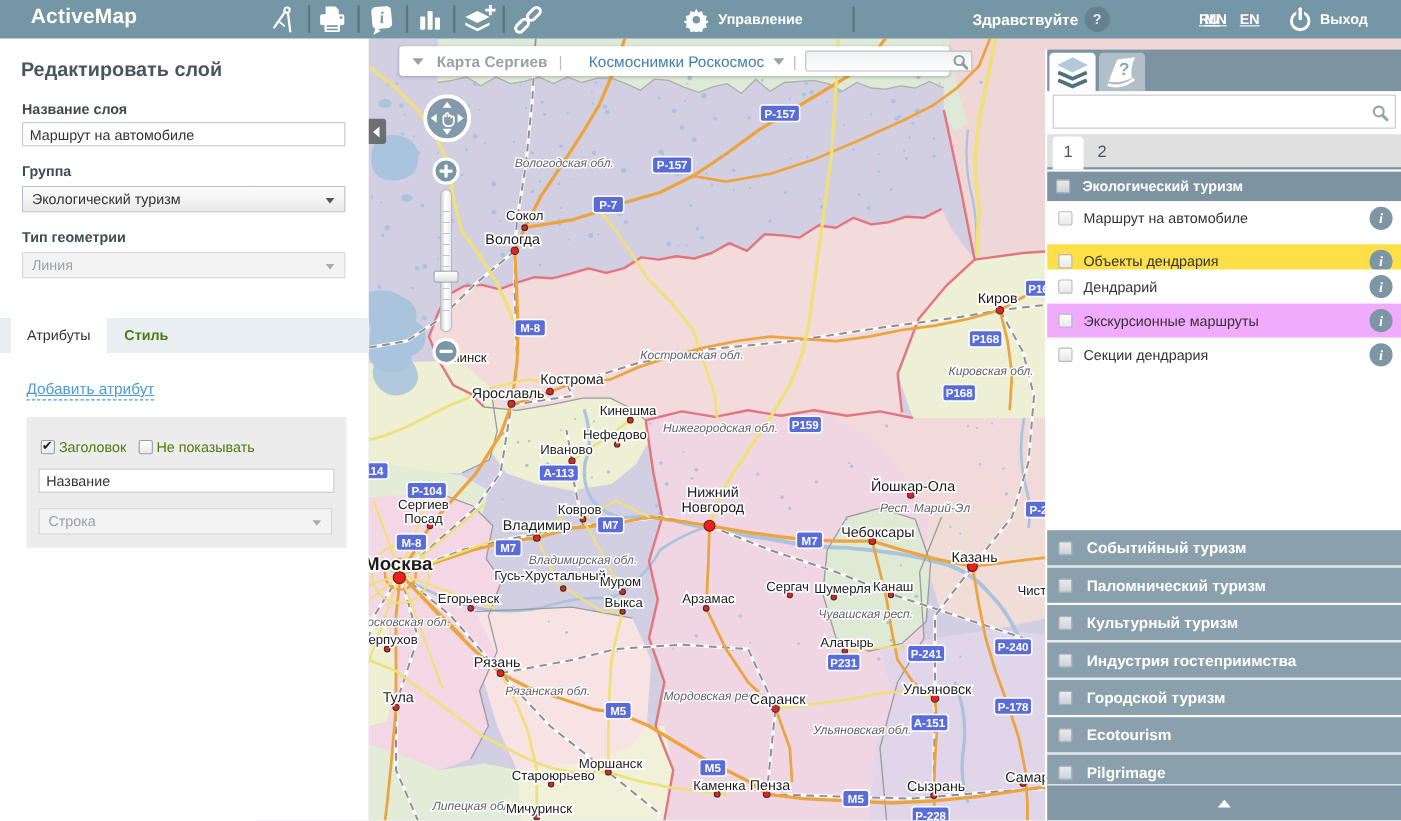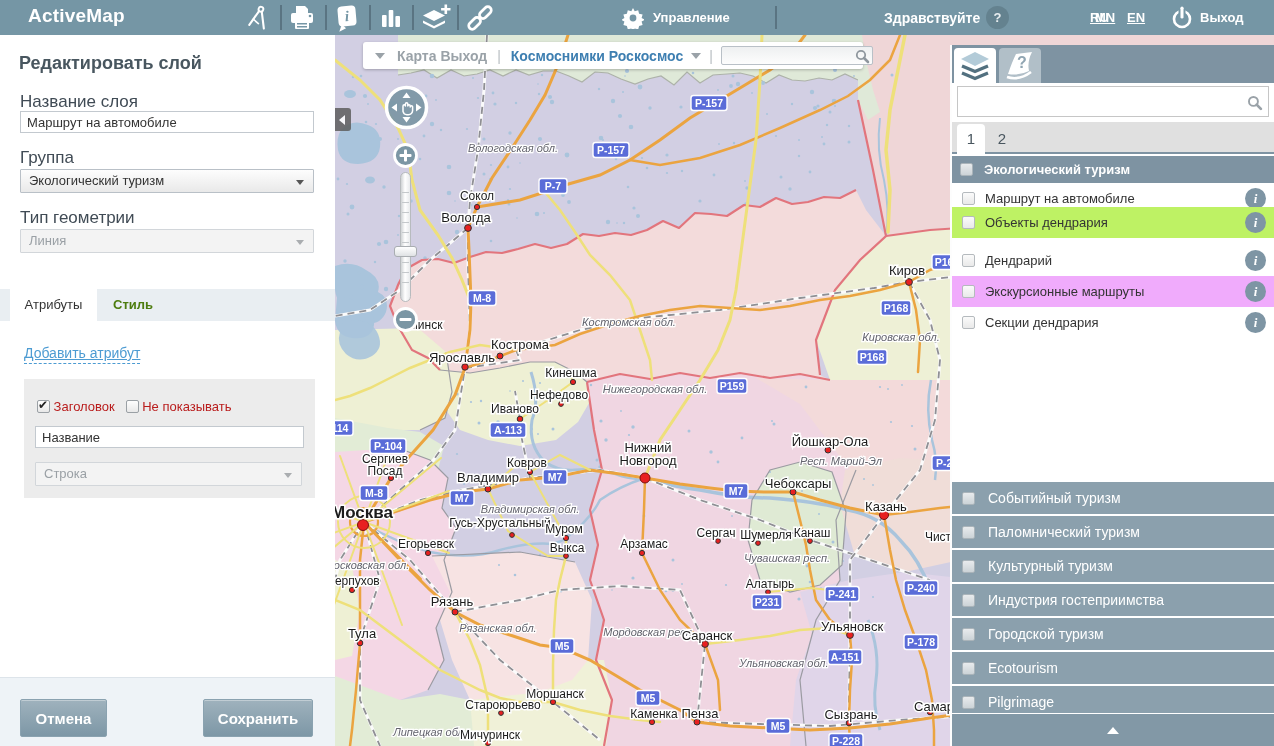--- a/index.html
+++ b/index.html
@@ -11,21 +11,21 @@
 .tb-logo { position:absolute; left:28px; top:5px; font-size:19px; font-weight:bold; letter-spacing:0.2px; }
 .tb-sep { position:absolute; top:5px; width:1.5px; height:25px; background:#5a7482; }
 .tb-ic { position:absolute; top:0; height:35px; display:flex; align-items:center; justify-content:center; }
 .tb-btn { position:absolute; top:0; height:35px; display:flex; align-items:center; color:#fff; font-weight:bold; font-size:13px; }
 .tb-link { font-weight:bold; font-size:13px; text-decoration:underline; color:#fff; position:absolute; top:10px; }
 #q-circle { position:absolute; left:986px; top:6px; width:23px; height:23px; border-radius:50%; background:#64828f; color:#e8eef0; font-weight:bold; font-size:13px; text-align:center; line-height:23px; }
 
 
 #leftpanel { position:absolute; left:0; top:35px; width:335px; height:711px; background:#fff; z-index:20; }
 #lp-title { position:absolute; left:19px; top:18px; font-size:18px; font-weight:bold; color:#48565f; }
-.lp-label { position:absolute; left:20px; font-size:17px; font-weight:normal; color:#404b55; }
+.lp-label { position:absolute; left:20px; font-size:13px; font-weight:bold; color:#404b55; }
 .lp-input { position:absolute; left:20px; width:294px; height:22px; border:1px solid #c3c9cf; font-size:13px; color:#333; padding:0 6px; background:#fff; font-family:"Liberation Sans", sans-serif; }
 .lp-select { position:absolute; left:20px; width:294px; height:24px; border:1px solid #b9c0c7; background:linear-gradient(#fdfdfd,#e9e9e9); font-size:13px; color:#333; line-height:22px; padding-left:8px; border-radius:1px; }
 .lp-select.disabled { background:#f3f3f3; color:#9aa0a5; border-color:#d2d6da; }
 .lp-select .arr { position:absolute; right:9px; top:10px; width:0; height:0; border-left:4px solid transparent; border-right:4px solid transparent; border-top:5px solid #555; }
 .lp-select.disabled .arr { border-top-color:#aaadb0; }
 #lp-tabs { position:absolute; left:0; top:254px; width:335px; height:32px; background:#e9eef2; }
 #tab-attr { position:absolute; left:10px; top:0px; width:87px; height:32px; background:#fff; text-align:center; line-height:31px; font-size:13px; color:#333; }
 #tab-style { position:absolute; left:113px; top:0; font-size:13px; font-weight:bold; color:#4d7c0f; line-height:32px; }
 #add-attr { position:absolute; left:24px; top:310px; font-size:14px; color:#4c9bd2; text-decoration:underline; border-bottom:1px dashed #4c9bd2; padding-bottom:2px; }
 #attr-box { position:absolute; left:24px; top:344px; width:291px; height:119px; background:#ececec; }
@@ -44,21 +44,21 @@
 #rp-search { position:absolute; left:5px; top:3px; width:312px; height:31px; border:1px solid #c6c6c6; background:#fff; }
 #rp-numtabs { position:absolute; left:0; top:77px; width:322px; height:32px; background:#e0e0e0; border-bottom:2px solid #7e93a2; }
 .numtab { position:absolute; top:2px; height:30px; width:28px; text-align:center; line-height:30px; font-size:15px; color:#49565f; }
 #numtab1 { left:5px; background:#fff; border-radius:4px 4px 0 0; }
 #numtab2 { left:36px; }
 #rp-cat-head { position:absolute; left:0; top:111px; width:322px; height:27px; background:#7e93a2; color:#fff; font-weight:bold; font-size:13px; line-height:27px; }
 .rp-row { position:absolute; left:0; width:322px; height:31px; font-size:13px; color:#333; line-height:31px; }
 .rp-row .cbx { position:absolute; left:10px; top:9px; width:13px; height:13px; border:1px solid #b5babe; border-radius:2px; background:linear-gradient(#fbfbfb,#e9e9e9); }
 .rp-row .lbl { position:absolute; left:33px; }
 .info-i { position:absolute; right:8px; top:5px; width:21px; height:21px; border-radius:50%; background:#7e95a4; color:#fff; text-align:center; font-size:13px; font-weight:bold; line-height:21px; font-family:"Liberation Serif", serif; font-style:italic; }
-.rp-cat { position:absolute; left:0; width:322px; height:33px; background:#8ba0ad; border-top:1px solid #fff; color:#fff; font-weight:normal; font-size:14px; line-height:33px; }
+.rp-cat { position:absolute; left:0; width:322px; height:33px; background:#8ba0ad; border-top:1px solid #fff; color:#fff; font-weight:bold; font-size:14px; line-height:33px; }
 .rp-cat .cbx { position:absolute; left:10px; top:10px; width:13px; height:13px; border:1px solid #aab4ba; border-radius:2px; background:linear-gradient(#e8ebed,#ccd3d7); }
 .rp-cat .lbl { position:absolute; left:36px; }
 #rp-bottom { position:absolute; left:0; top:668px; width:322px; height:33px; background:#8298a6; border-top:1px solid #fff; }
 #rp-bottom .tri { position:absolute; left:155px; top:13px; width:0; height:0; border-left:6px solid transparent; border-right:6px solid transparent; border-bottom:7px solid #fff; }
 
 
 #map { position:absolute; left:335px; top:35px; width:939px; height:711px; z-index:1; background:#d3d0e5; }
 #map svg { display:block; }
 
 
@@ -710,23 +710,23 @@
           </g>
           <line x1="12" y1="3" x2="12" y2="11" stroke="#7596a5" stroke-width="7"></line>
           <line x1="12" y1="2.5" x2="12" y2="10.5" stroke="#fff" stroke-width="3" stroke-linecap="round"></line>
         </svg>
   </div>
   <div class="tb-btn" style="left:1200px;">Выход</div>
 </div>
 
 <div id="map-toolbar">
   <span style="margin-left:12px;width:0;height:0;border-left:5px solid transparent;border-right:5px solid transparent;border-top:6px solid #9aa2a8;"></span>
-  <span style="margin-left:12px;font-size:14px;font-weight:bold;color:#9aa2a8;">Карта Выход</span>
+  <span style="margin-left:12px;font-size:14px;font-weight:bold;color:#9aa2a8;">Карта Сергиев</span>
   <span style="margin-left:10px;color:#b8bdc2;font-size:14px;">|</span>
-  <span style="margin-left:10px;font-size:14px;font-weight:bold;color:#3e7fb1;">Космоснимки Роскосмос</span>
+  <span style="margin-left:24px;font-size:14px;font-weight:normal;color:#3e7fb1;">Космоснимки Роскосмос</span>
   <span style="margin-left:8px;width:0;height:0;border-left:5px solid transparent;border-right:5px solid transparent;border-top:6px solid #9aa2a8;"></span>
   <span style="margin-left:8px;color:#b8bdc2;font-size:14px;">|</span>
   <span style="position:relative;margin-left:8px;width:152px;height:19px;border:1px solid #b9c0c7;background:linear-gradient(#eef0f1,#fdfdfd);border-radius:2px;">
     <svg style="position:absolute;right:2px;top:1px;" width="16" height="16" viewBox="0 0 16 16">
           <circle cx="7" cy="7" r="4.2" fill="none" stroke="#8f979e" stroke-width="1.8"></circle>
           <line x1="10" y1="10" x2="14" y2="14" stroke="#8f979e" stroke-width="2.6" stroke-linecap="round"></line>
         </svg>
   </span>
 </div>
 
@@ -737,27 +737,23 @@
   <div class="lp-label" style="top:113px;">Группа</div>
   <div class="lp-select" style="top:134px;">Экологический туризм<span class="arr"></span></div>
   <div class="lp-label" style="top:173px;">Тип геометрии</div>
   <div class="lp-select disabled" style="top:194px;">Линия<span class="arr"></span></div>
   <div id="lp-tabs">
     <div id="tab-attr">Атрибуты</div>
     <div id="tab-style">Стиль</div>
   </div>
   <div id="add-attr">Добавить атрибут</div>
   <div id="attr-box">
-    <div style="position:absolute;left:13px;top:20px;font-size:13px;color:#b91c1c;"><span class="cb checked"></span>&nbsp;Заголовок&nbsp;&nbsp;&nbsp;<span class="cb"></span>&nbsp;Не показывать</div>
+    <div style="position:absolute;left:13px;top:20px;font-size:13px;color:#4d7c0f;"><span class="cb checked"></span>&nbsp;Заголовок&nbsp;&nbsp;&nbsp;<span class="cb"></span>&nbsp;Не показывать</div>
     <div class="lp-input" style="left:11px;top:47px;width:269px;line-height:21px;">Название</div>
     <div class="lp-select disabled" style="left:11px;top:83px;width:267px;">Строка<span class="arr"></span></div>
-  </div>
-  <div id="lp-footer">
-    <div class="lp-btn" style="left:20px;width:87px;">Отмена</div>
-    <div class="lp-btn" style="left:203px;width:110px;">Сохранить</div>
   </div>
 </div>
 
 <div id="rightpanel">
   <div id="rp-tabbar">
     <div class="rp-tab" id="rp-tab1">
       <svg width="42" height="35" viewBox="0 0 42 35">
         <polygon points="21,4 35,11 21,18 7,11" fill="#b3cbd8"></polygon>
         <path d="M8,18 L14,20.5 L21,23.5 L28,20.5 L34,18" fill="none" stroke="#52707f" stroke-width="3.4"></path>
         <path d="M8,25 L14,27.5 L21,30.5 L28,27.5 L34,25" fill="none" stroke="#52707f" stroke-width="3.4"></path>
@@ -786,21 +782,21 @@
   <div id="rp-cat-head">
         <span class="cbx" style="position:absolute;left:8px;top:7px;width:13px;height:13px;border:1px solid #aab4ba;border-radius:2px;background:linear-gradient(#e8ebed,#ccd3d7);display:inline-block;"></span>
         <span style="position:absolute;left:32px;">Экологический туризм</span>
       </div>
 
   <div class="rp-row" style="top:138px;background:#fff;">
         <span class="cbx"></span>
         <span class="lbl">Маршрут на автомобиле</span>
         <span class="info-i">i</span>
       </div>
-  <div class="rp-row" style="top:162px;background:#bef264;">
+  <div class="rp-row" style="top:177px;background:#fde047;">
         <span class="cbx"></span>
         <span class="lbl">Объекты дендрария</span>
         <span class="info-i">i</span>
       </div>
   <div class="rp-row" style="top:200px;background:#fff;">
         <span class="cbx"></span>
         <span class="lbl">Дендрарий</span>
         <span class="info-i">i</span>
       </div>
   <div class="rp-row" style="top:231px;background:#f0abfc;">

